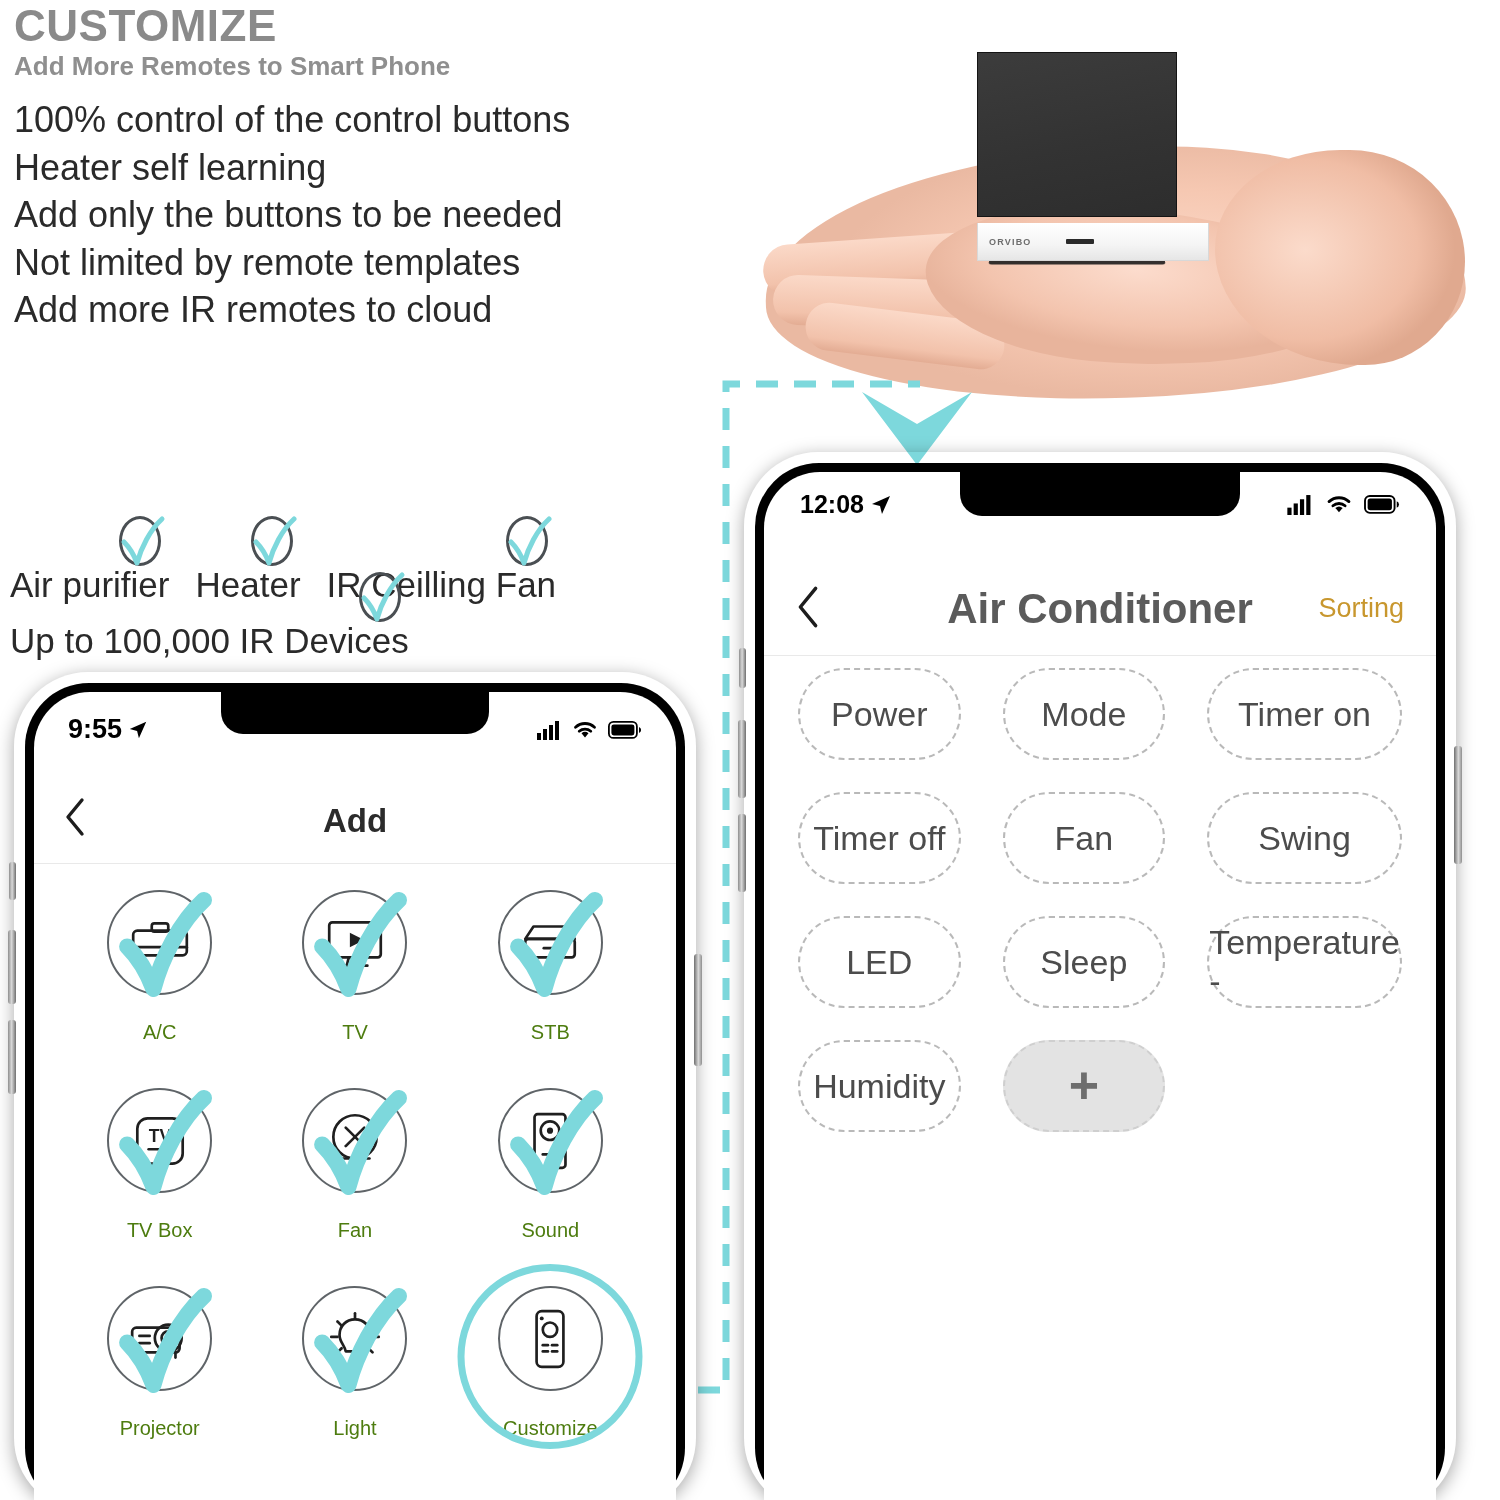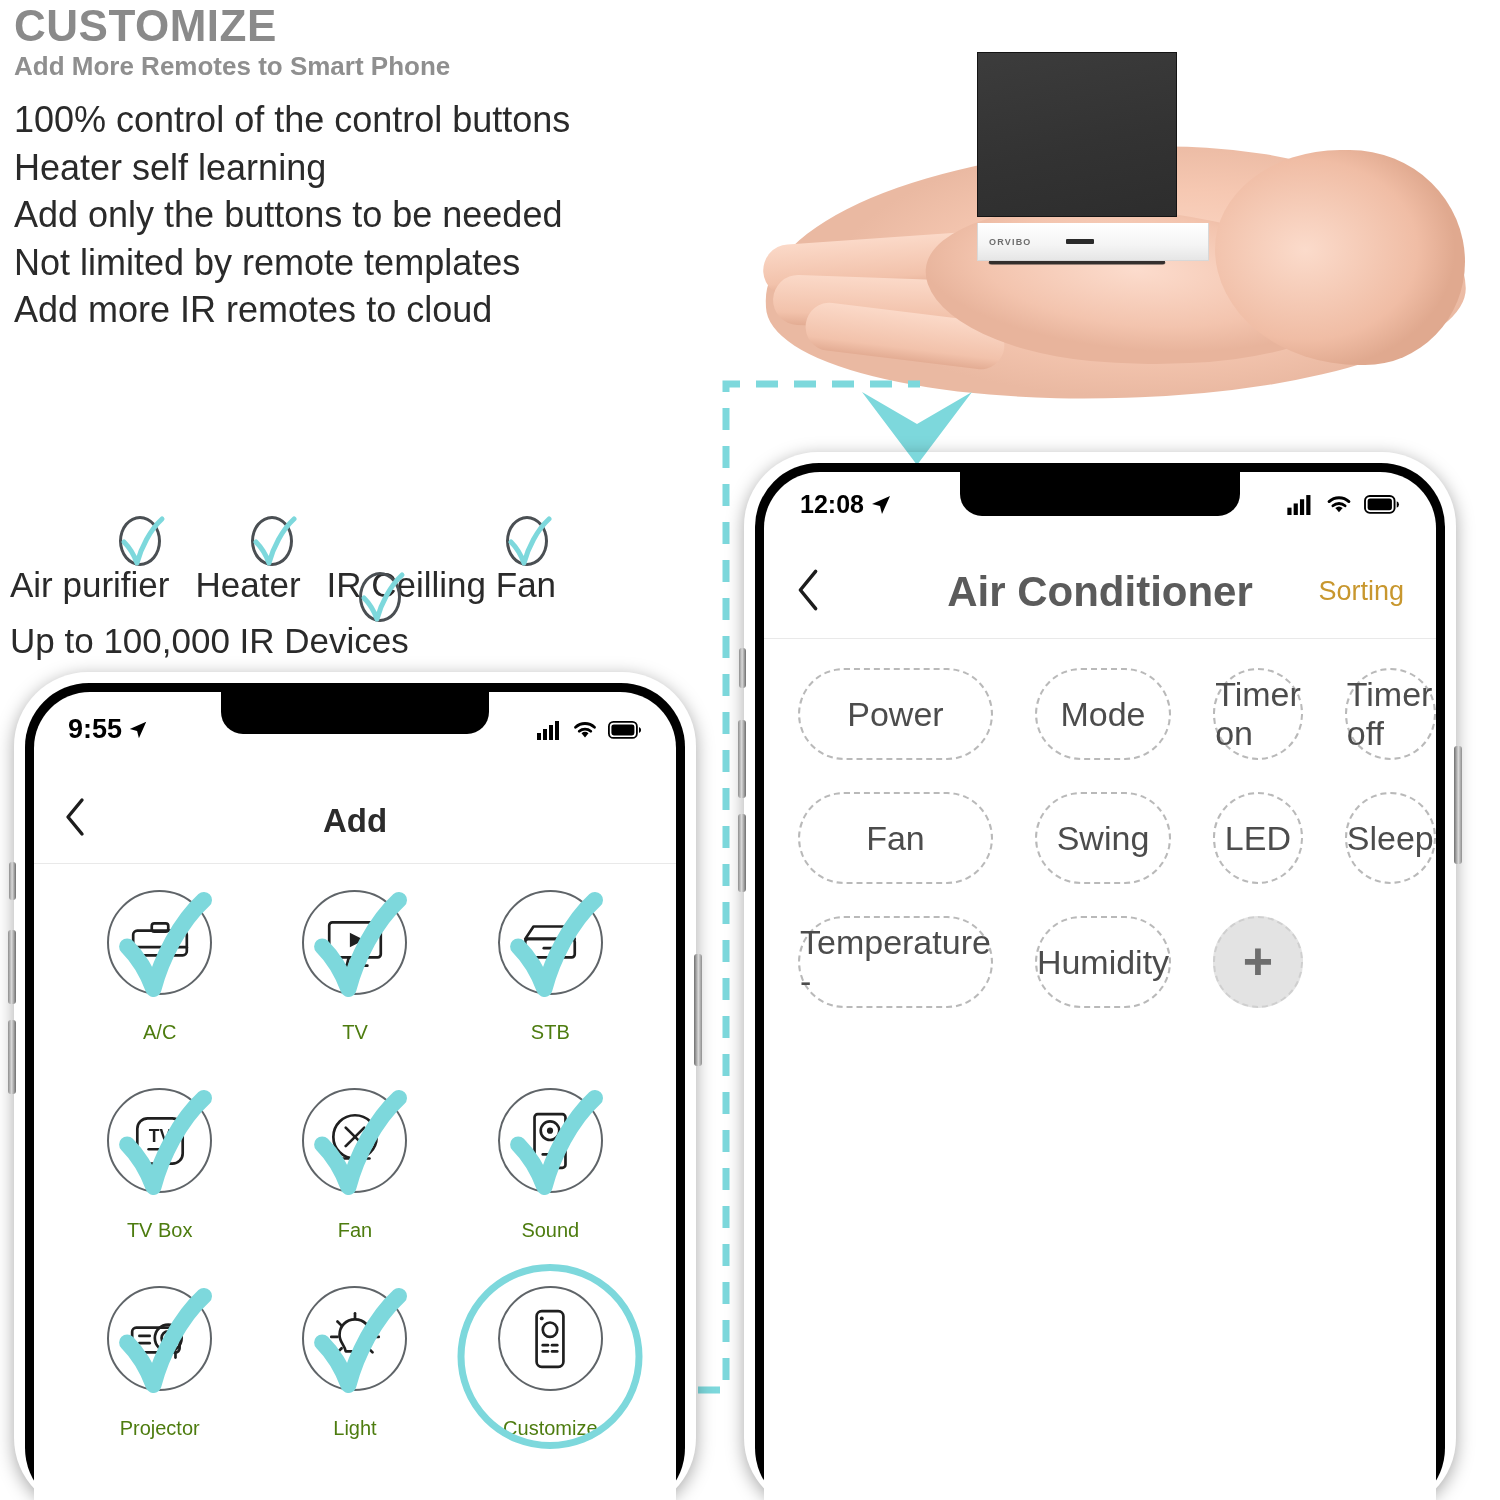--- a/index.html
+++ b/index.html
@@ -158,21 +158,21 @@
     position:absolute;left:50%;top:-22px;transform:translateX(-50%);
     width:185px;height:185px;border-radius:50%;
     border:7px solid #7dd8dc;box-sizing:border-box;z-index:1;
   }
 
   
   #phoneRight{left:744px;top:452px;width:712px;height:1060px;}
   #phoneRight .notch{width:280px;height:44px;}
   .btn-grid{
     position:absolute;left:0;right:0;top:196px;
-    display:grid;grid-template-columns:1fr 1fr 1fr 1fr;
+    display:grid;grid-template-columns:1fr 1fr 1fr;
     column-gap:42px;row-gap:32px;padding:0 34px;box-sizing:border-box;
   }
   .remote-btn{
     height:92px;border-radius:46px;border:2px dashed #b9b9b9;
     display:flex;align-items:center;justify-content:center;
     font-size:34px;color:#4c4c4c;background:#fff;box-sizing:border-box;
   }
   .remote-btn.add{
     background:#e3e3e3;border-color:#cfcfcf;color:#6e6e6e;
     font-size:52px;font-weight:bold;line-height:0.8;
@@ -474,21 +474,21 @@
           <path d="M8.2 12.2 A9 9 0 0 1 19.8 12.2" stroke="#000" stroke-width="2.8" fill="none" stroke-linecap="round"></path>
         </svg>
         <svg width="36" height="19" viewBox="0 0 34 18" style="margin-left:10px;">
           <rect x="0.9" y="0.9" width="28" height="16" rx="4.5" fill="none" stroke="#000" stroke-width="1.8"></rect>
           <rect x="3.4" y="3.4" width="23" height="11" rx="2.4" fill="#000"></rect>
           <path d="M31 6 L31 12 A3.2 3.2 0 0 0 31 6" fill="#000"></path>
         </svg>
       </span>
     </div>
 
-    <div class="navbar" style="top:73px;height:94px;padding:0 32px;">
+    <div class="navbar" style="top:90px;height:94px;padding:0 32px;">
       <span class="nav-back">
         <svg width="24" height="44" viewBox="0 0 22 40">
           <path d="M18 3 L4 20 L18 37" stroke="#1d1d1d" stroke-width="3.2" fill="none" stroke-linecap="round" stroke-linejoin="round"></path>
         </svg>
       </span>
       <span class="nav-title" style="font-size:42px;">Air Conditioner</span>
       <span class="nav-action" style="font-size:27px;color:#c8972e;">Sorting</span>
     </div>
 
     <div class="btn-grid" id="btnGrid">

